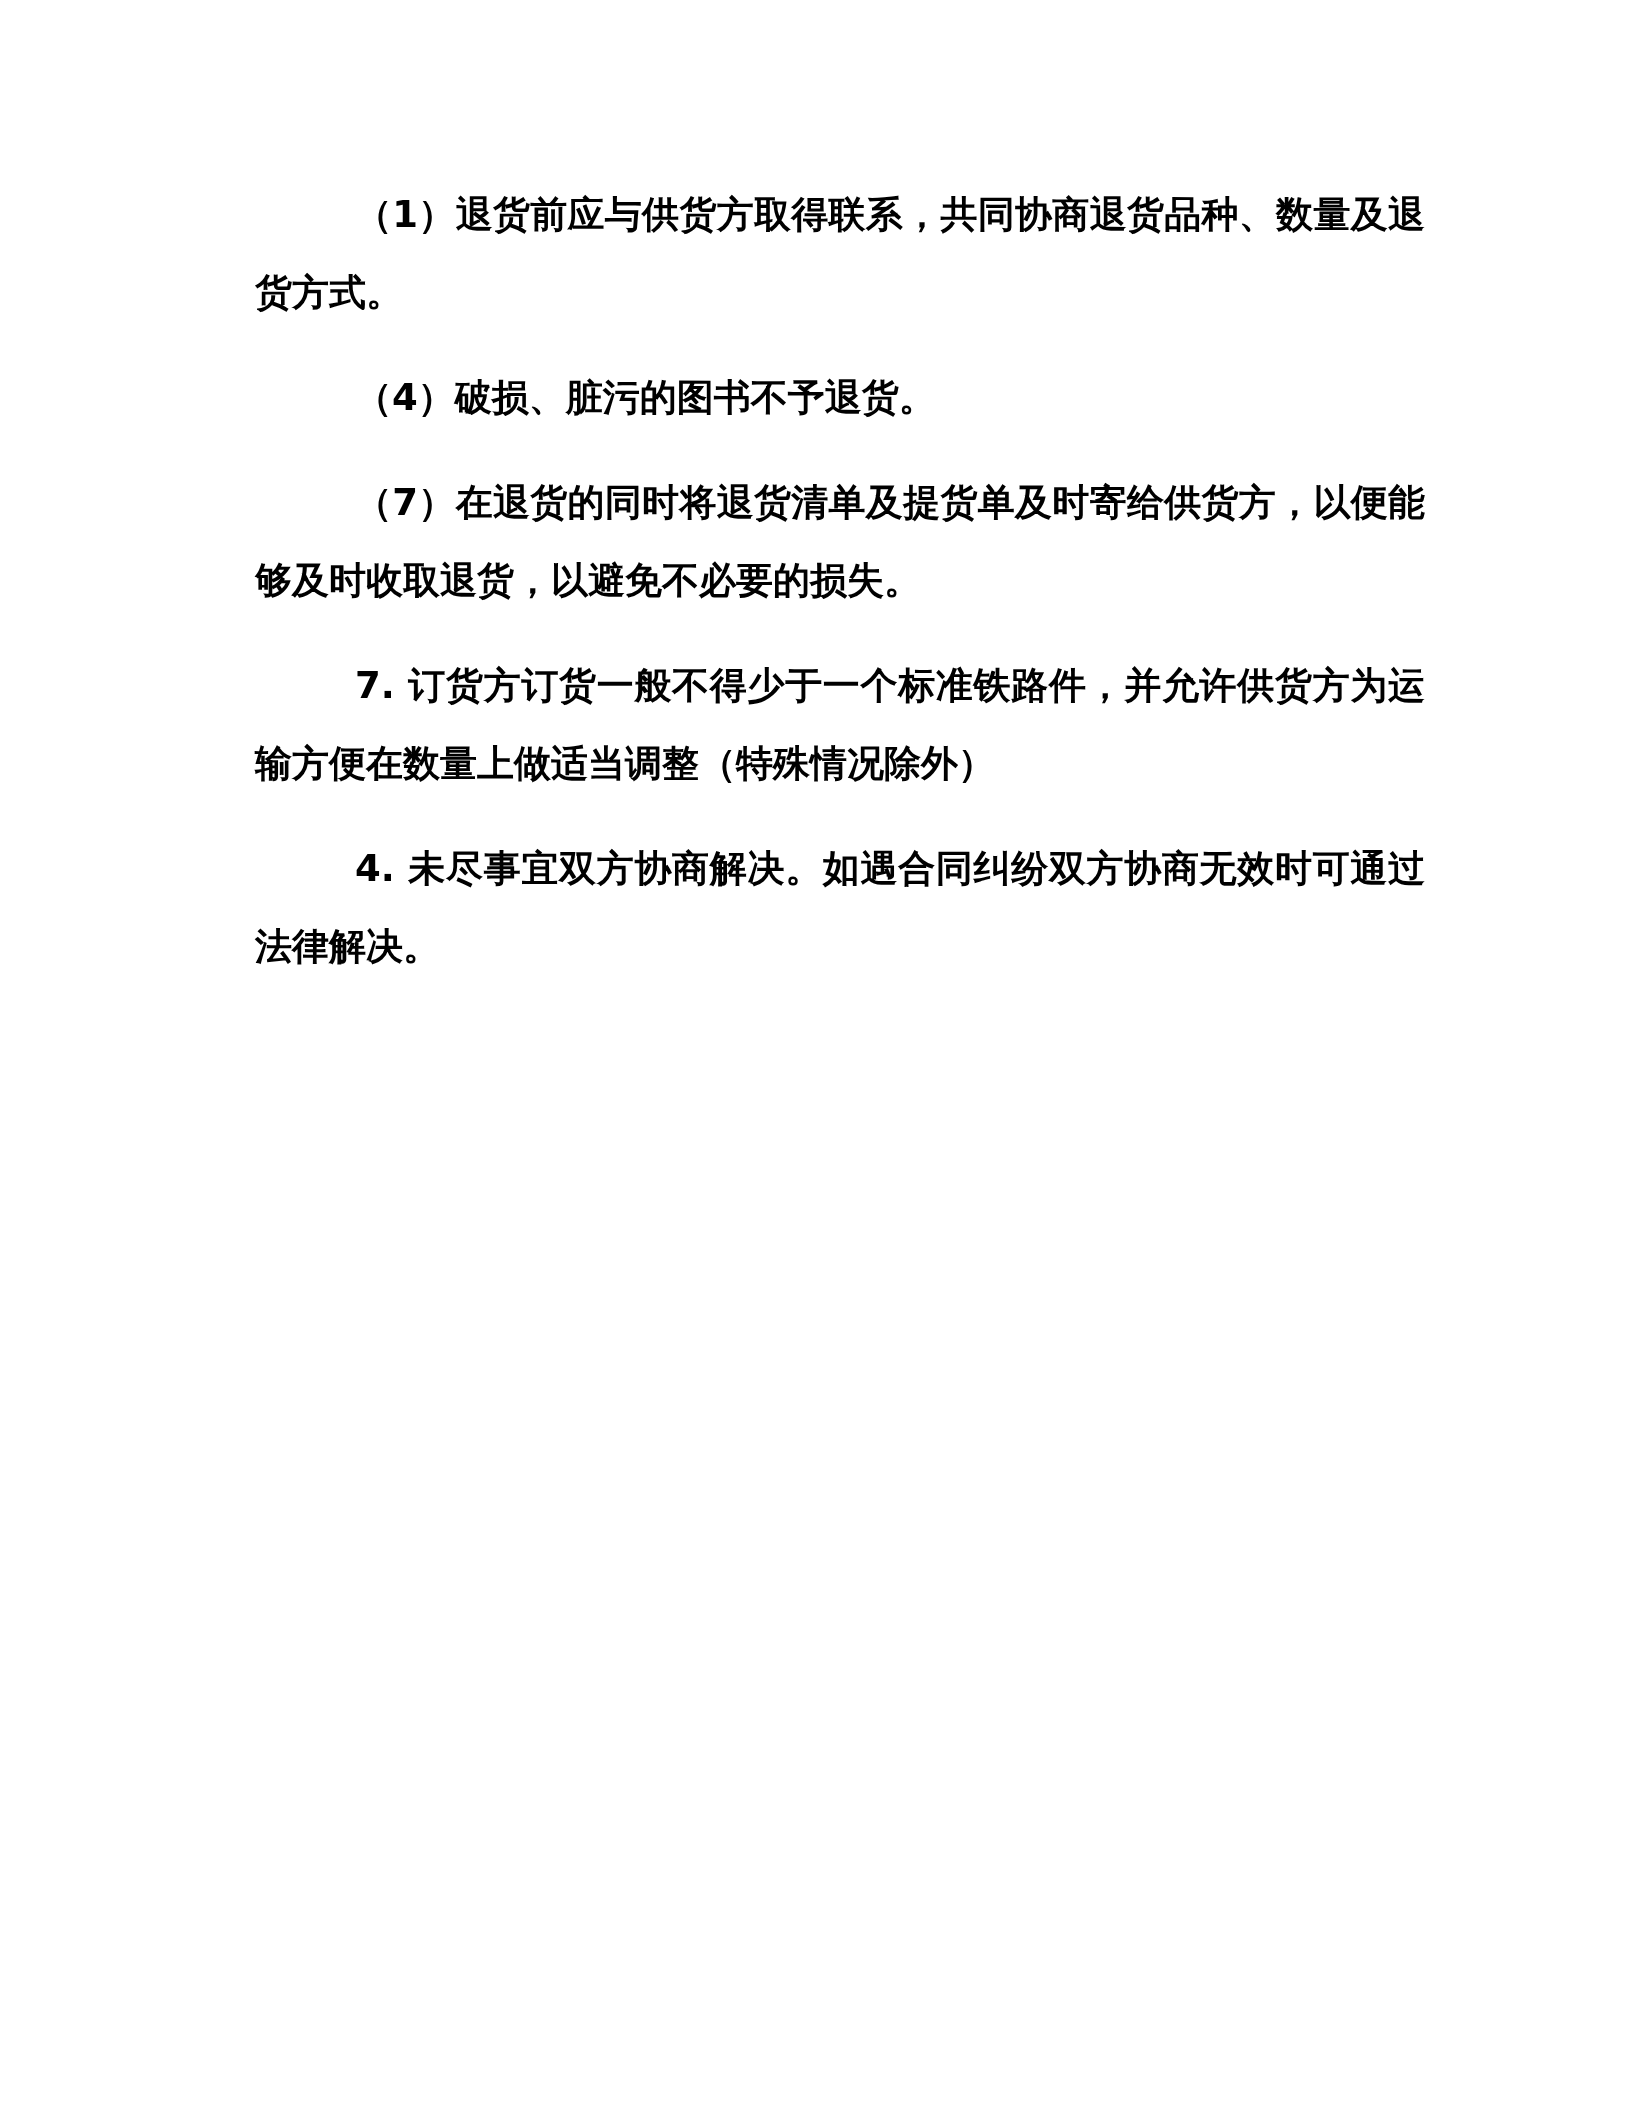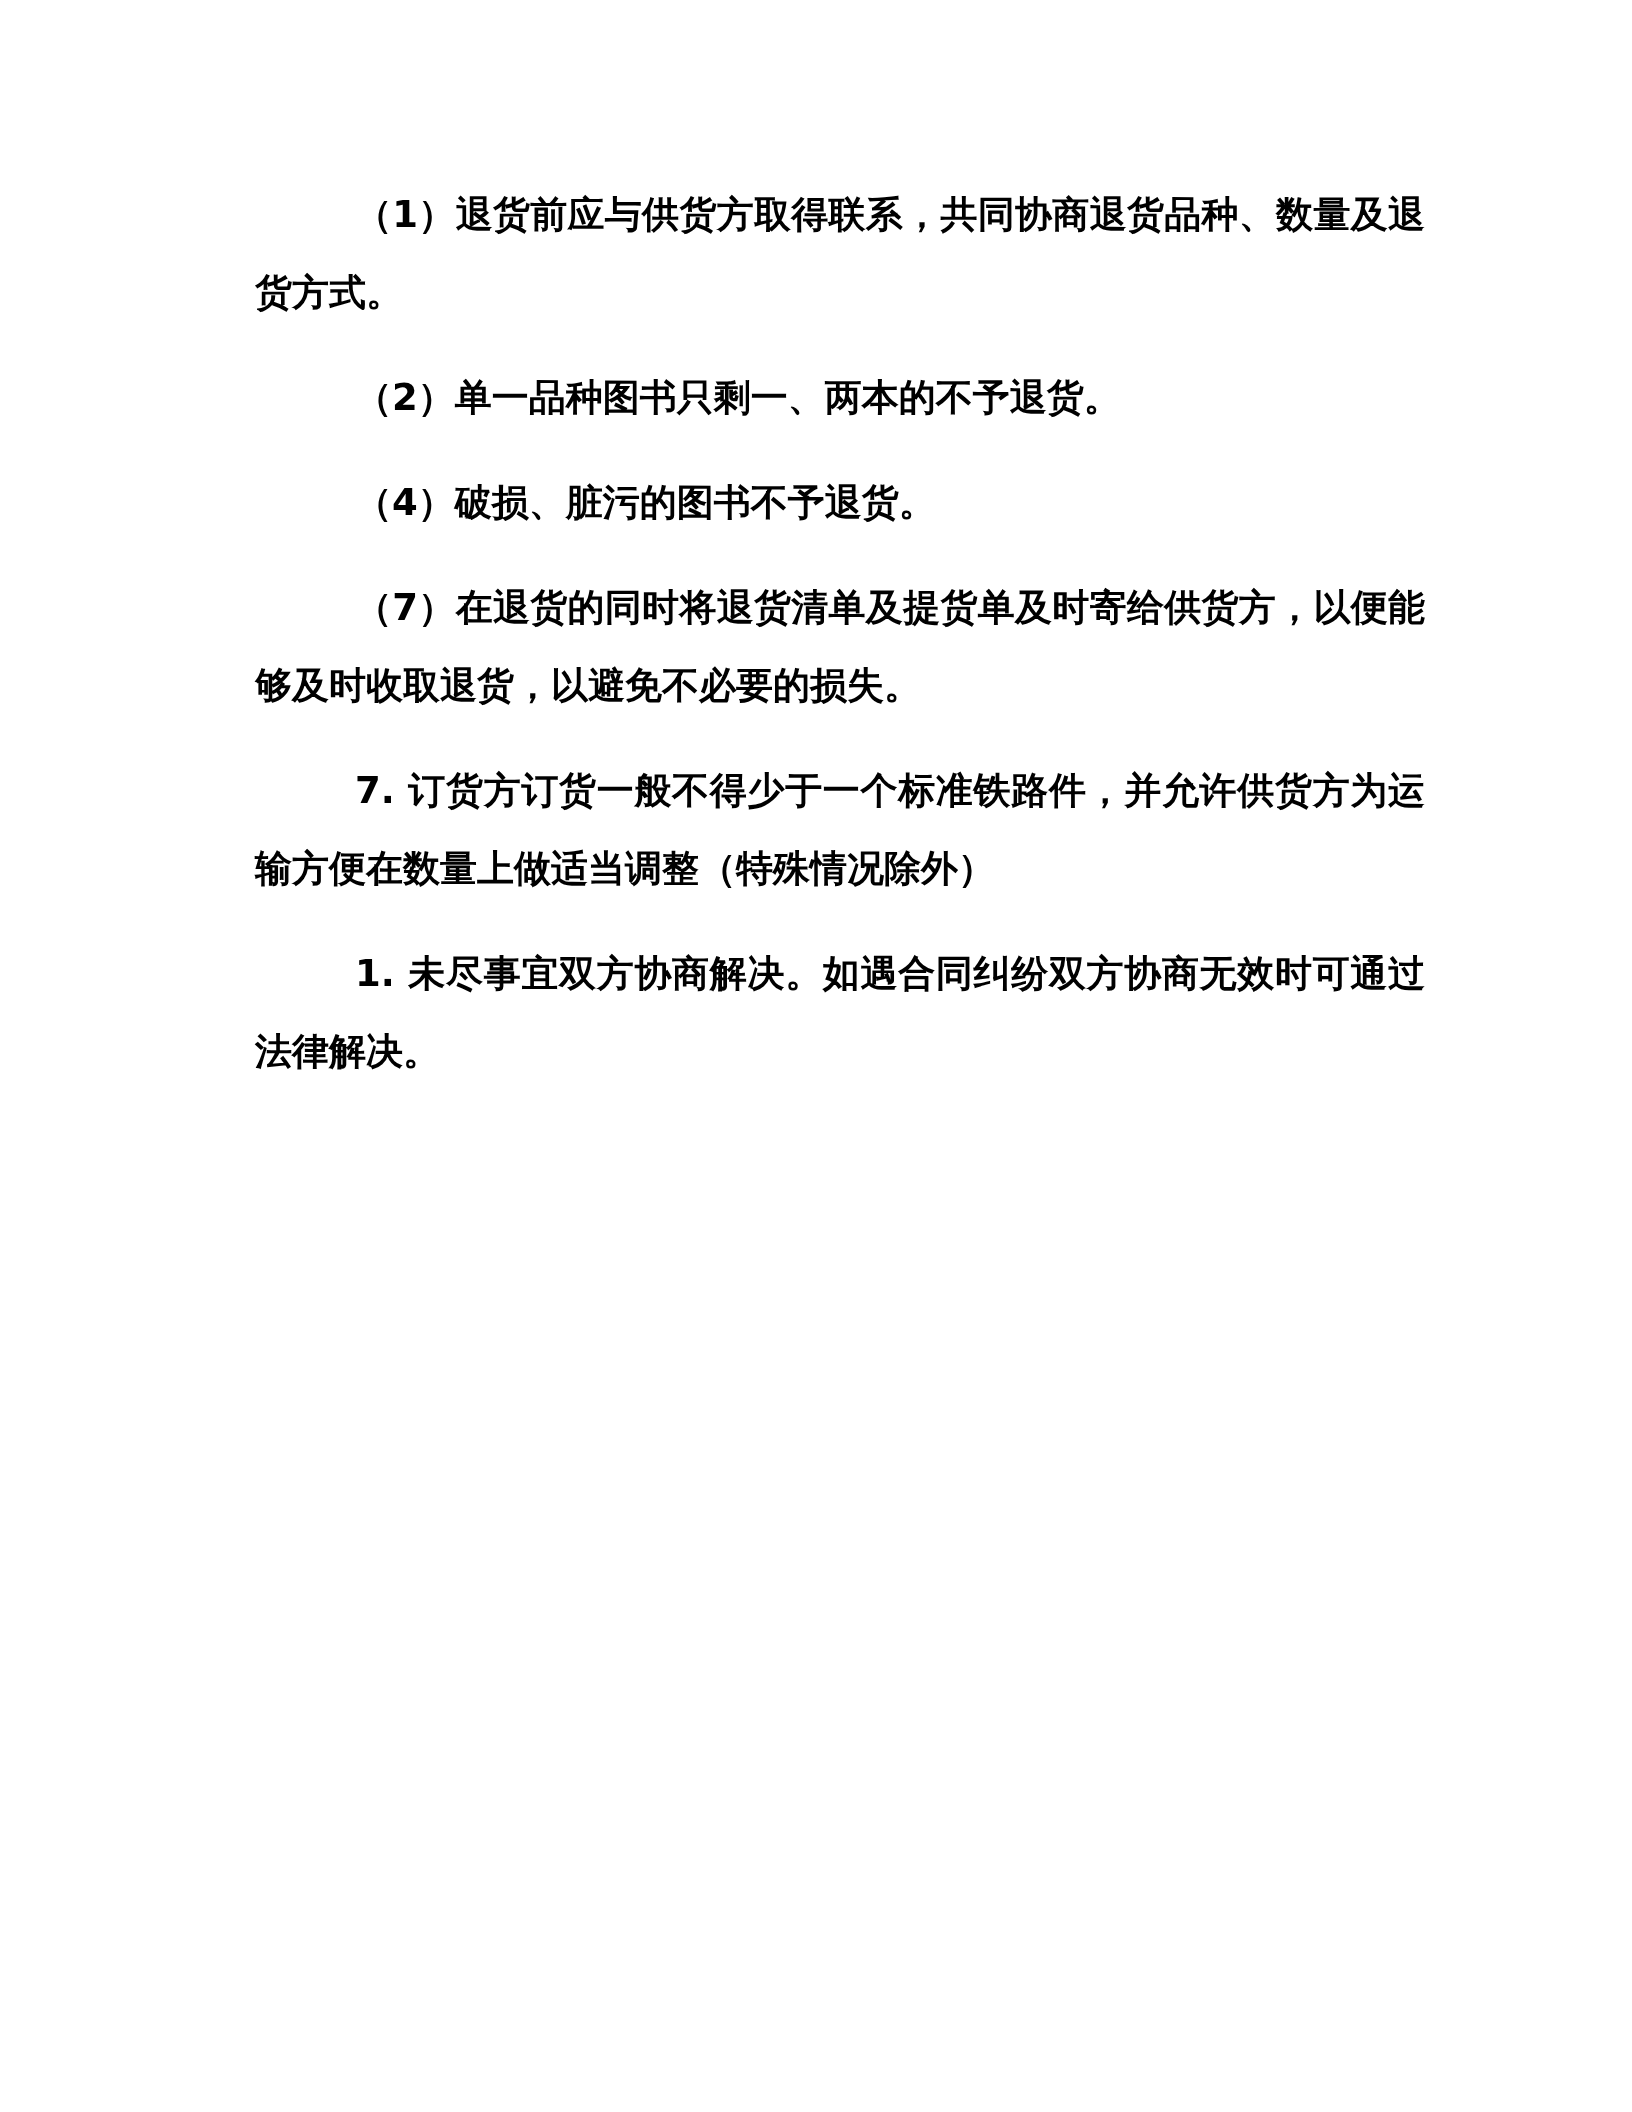--- a/index.html
+++ b/index.html
@@ -27,18 +27,17 @@
   .para {
     margin: 0 0 27px 0;
     text-indent: 100px;
   }
 </style>
 </head>
 <body>
 
 <div class="page" style="background: rgb(255, 255, 255); color: rgb(0, 0, 0);">
   <p class="para">（1）退货前应与供货方取得联系，共同协商退货品种、数量及退货方式。</p>
-  <p class="para">（2）单一品种图书只剩一、两本的不予退货。</p>
   <p class="para">（4）破损、脏污的图书不予退货。</p>
   <p class="para">（7）在退货的同时将退货清单及提货单及时寄给供货方，以便能够及时收取退货，以避免不必要的损失。</p>
   <p class="para">7. 订货方订货一般不得少于一个标准铁路件，并允许供货方为运输方便在数量上做适当调整（特殊情况除外）</p>
-  <p class="para">1. 未尽事宜双方协商解决。如遇合同纠纷双方协商无效时可通过法律解决。</p>
+  <p class="para">4. 未尽事宜双方协商解决。如遇合同纠纷双方协商无效时可通过法律解决。</p>
 </div>
 
 </body></html>

